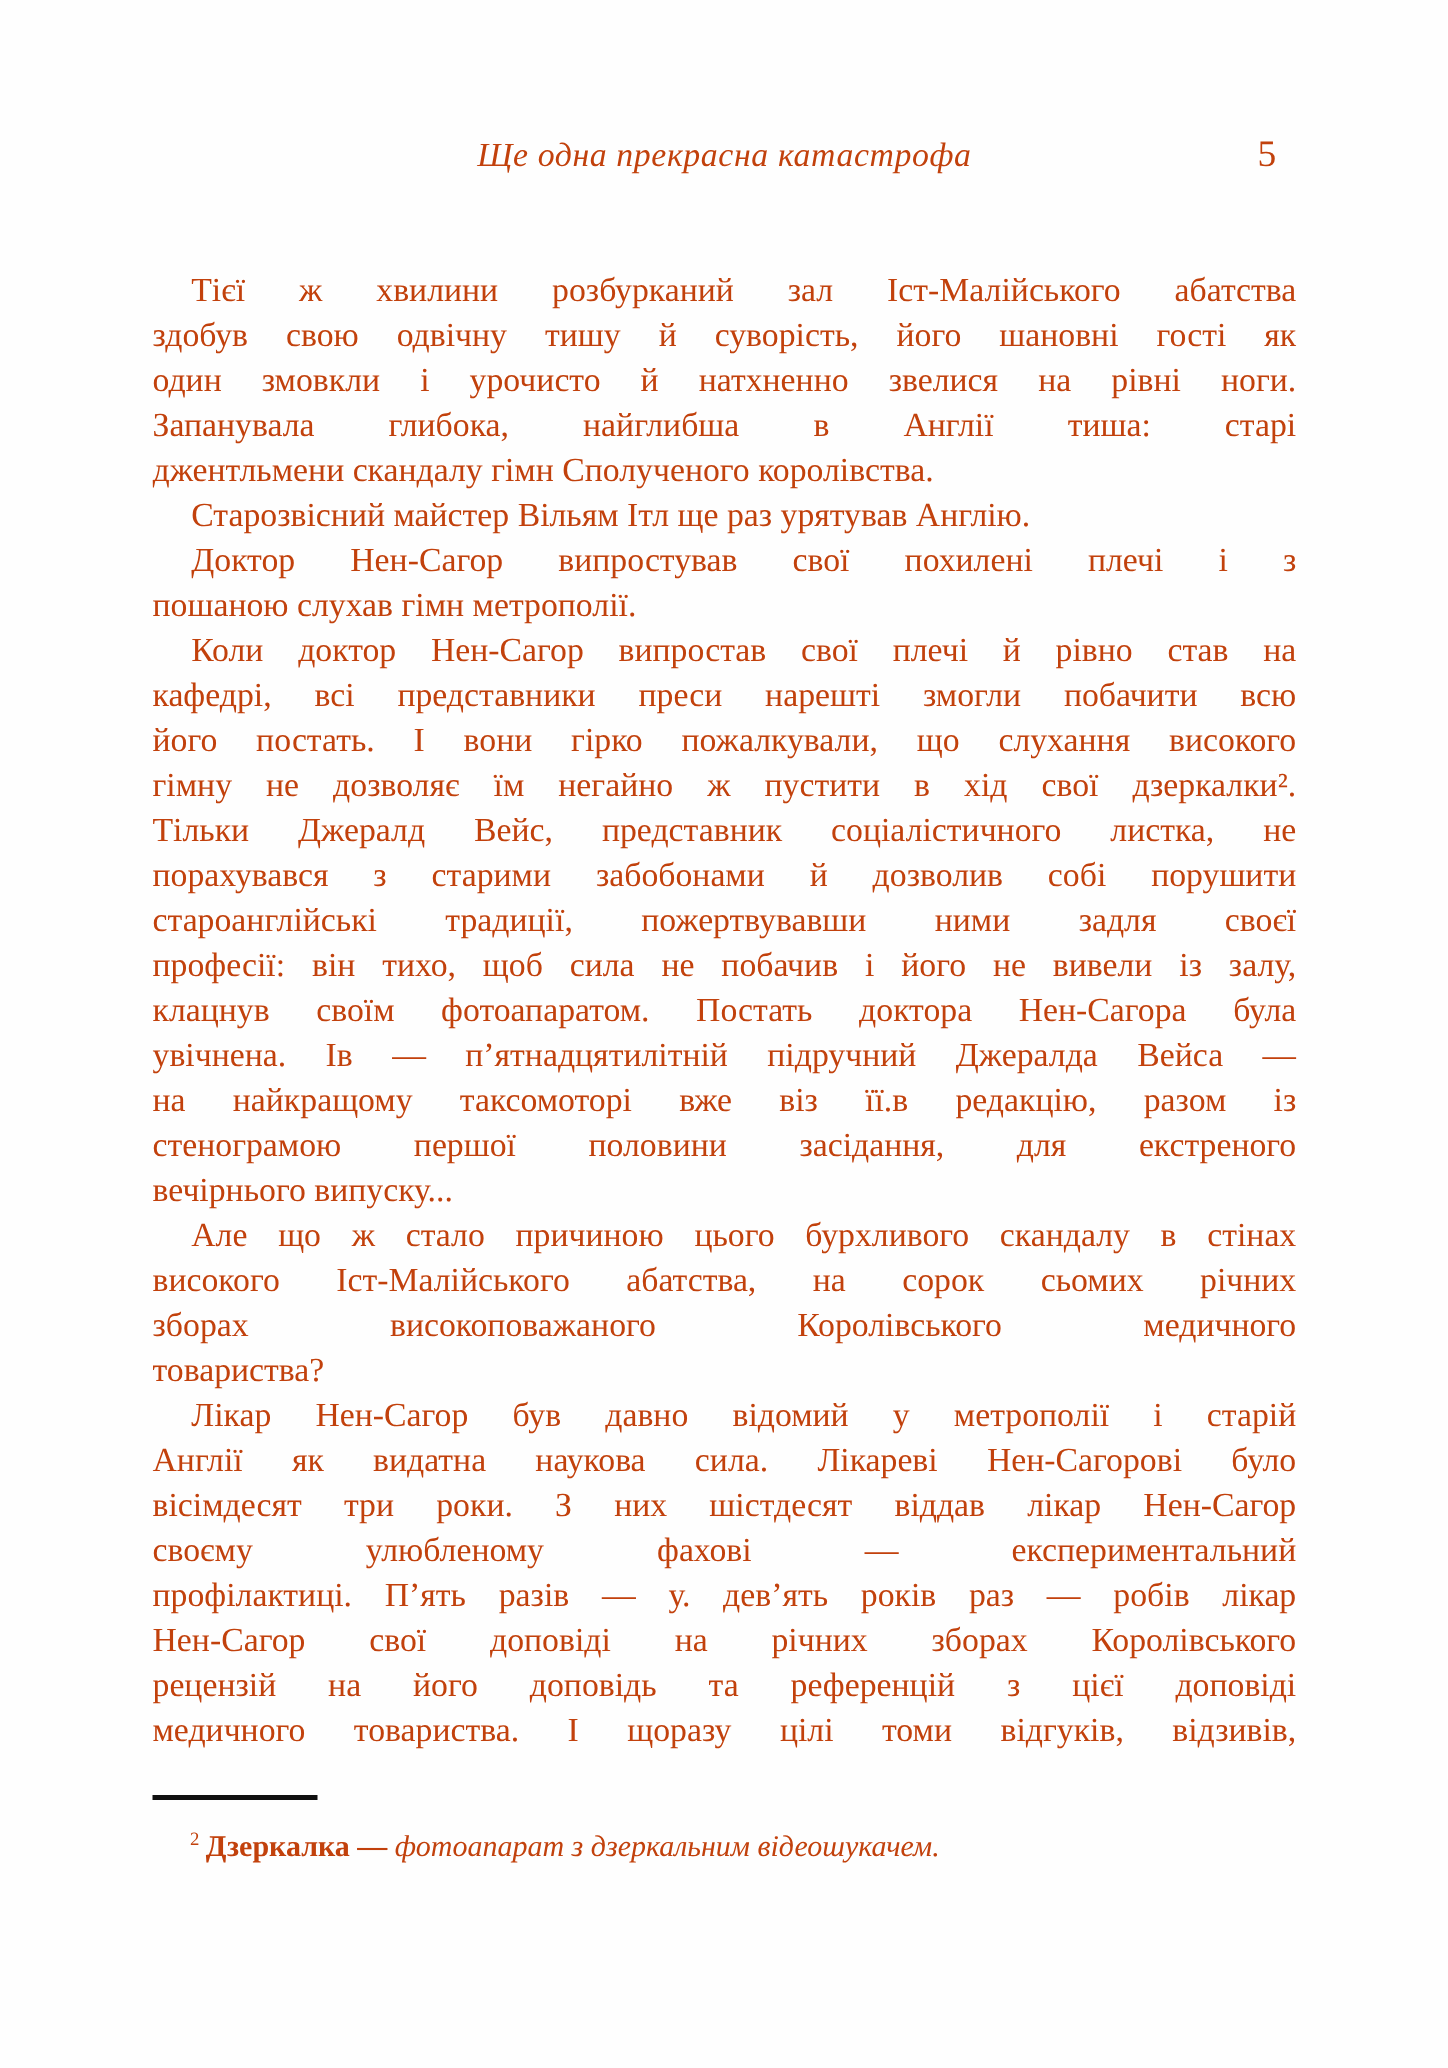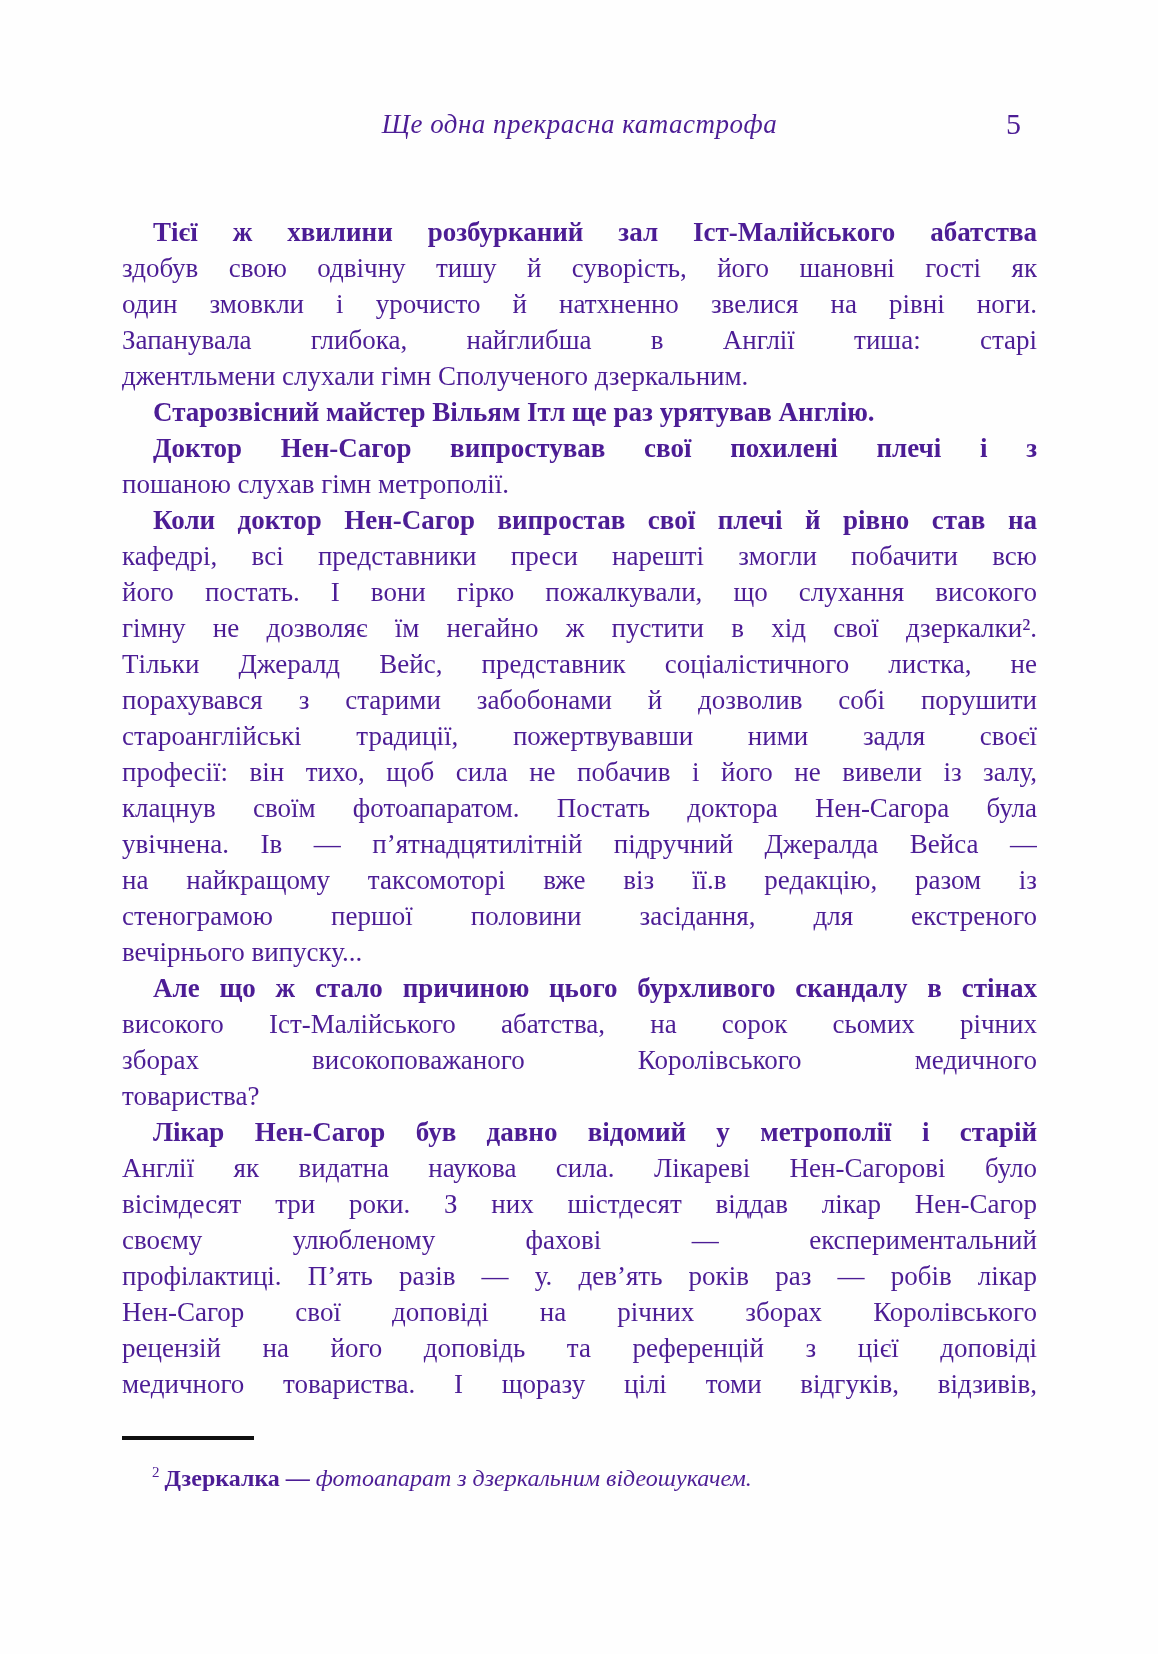--- a/index.html
+++ b/index.html
@@ -2,21 +2,21 @@
 <html lang="uk"><head>
 <meta charset="utf-8">
 <style>
   * { margin: 0; padding: 0; box-sizing: border-box; }
   html, body { background: #ffffff; }
   .page {
     position: relative;
     width: 1158px;
     height: 1654px;
     background: #fefefe;
-    color: #4c1d95;
+    color: #c2410c;
     font-family: "Liberation Serif", "DejaVu Serif", serif;
     overflow: hidden;
   }
   .running-header {
     position: absolute;
     top: 106px;
     left: 122px;
     width: 915px;
     height: 40px;
   }
@@ -45,21 +45,21 @@
   }
   .paragraph { margin: 0; }
   .line {
     height: 36px;
     line-height: 36px;
     text-align: justify;
     text-align-last: justify;
     overflow: hidden;
     white-space: normal;
   }
-  .line.first { text-indent: 31px; font-weight: bold; }
+  .line.first { text-indent: 31px; }
   .line.last { text-align-last: left; }
   .footnote-area {
     position: absolute;
     left: 122px;
     top: 1436px;
     width: 915px;
   }
   .footnote-rule {
     width: 132px;
     height: 4px;
@@ -89,21 +89,21 @@
     <span class="running-title">Ще одна прекрасна катастрофа</span>
     <span class="page-number">5</span>
   </div>
 
   <div class="body-text" id="body-text">
       <div class="paragraph">
         <div class="line first">Тієї ж хвилини розбурканий зал Іст-Малійського абатства</div>
         <div class="line">здобув свою одвічну тишу й суворість, його шановні гості як</div>
         <div class="line">один змовкли і урочисто й натхненно звелися на рівні ноги.</div>
         <div class="line">Запанувала глибока, найглибша в Англії тиша: старі</div>
-        <div class="line last">джентльмени слухали гімн Сполученого дзеркальним.</div>
+        <div class="line last">джентльмени скандалу гімн Сполученого королівства.</div>
       </div>
       <div class="paragraph">
         <div class="line first last">Старозвісний майстер Вільям Ітл ще раз урятував Англію.</div>
       </div>
       <div class="paragraph">
         <div class="line first">Доктор Нен-Сагор випростував свої похилені плечі і з</div>
         <div class="line last">пошаною слухав гімн метрополії.</div>
       </div>
       <div class="paragraph">
         <div class="line first">Коли доктор Нен-Сагор випростав свої плечі й рівно став на</div>

